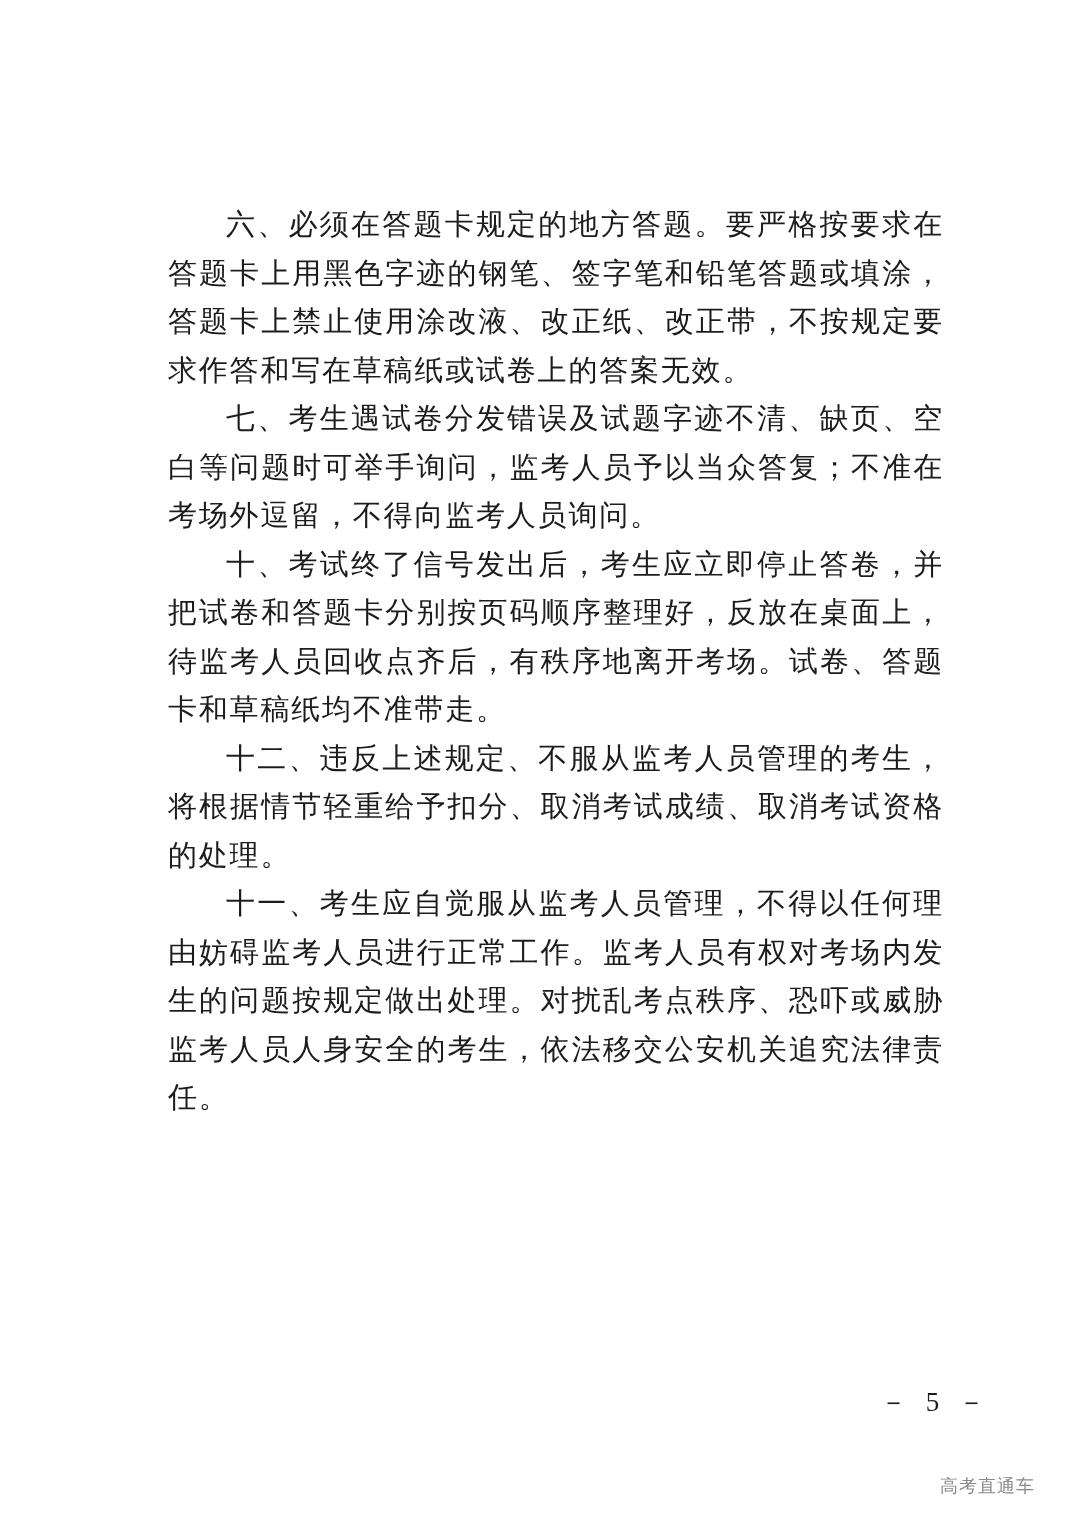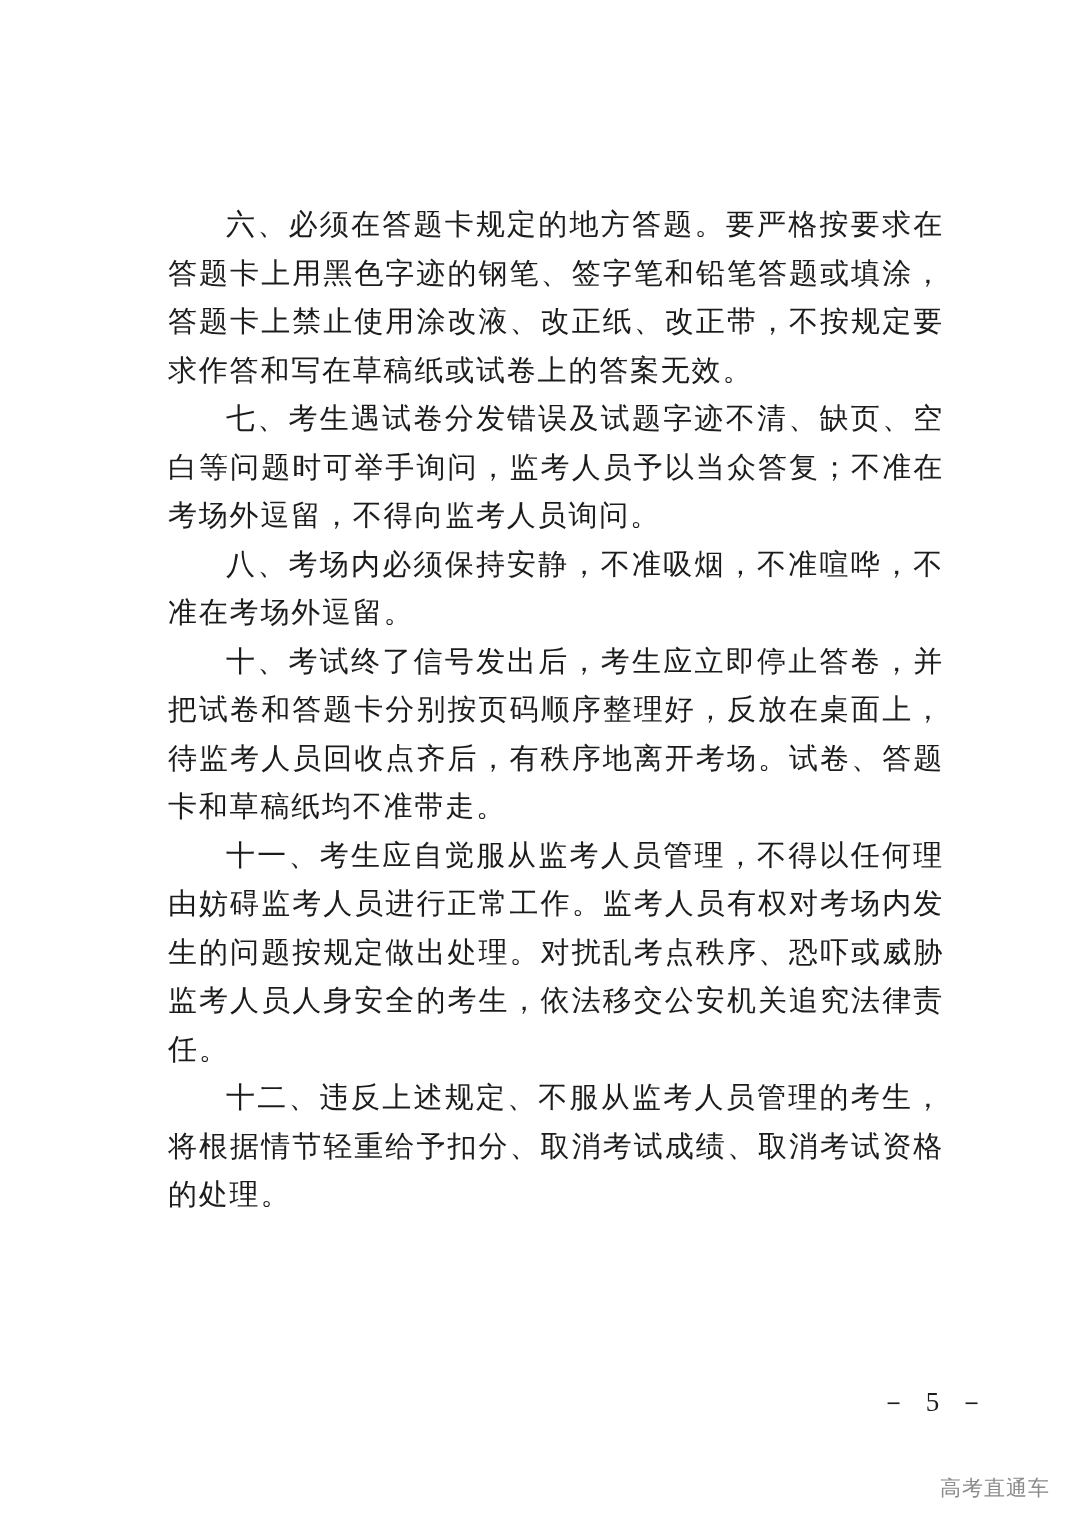--- a/index.html
+++ b/index.html
@@ -49,35 +49,34 @@
       font-size: 27px;
       color: #1c1c1c;
       letter-spacing: 6px;
       white-space: nowrap;
     }
     .watermark {
       position: absolute;
       left: 940px;
       top: 1474px;
       font-family: "DejaVu Sans", "Liberation Sans", sans-serif;
-      font-size: 21px;
+      font-size: 18px;
       color: #8a8a8a;
       letter-spacing: 1px;
       white-space: nowrap;
     }
   </style>
 </head>
 <body>
 
 <div class="page">
   <div class="content">
     <p class="para">六、必须在答题卡规定的地方答题。要严格按要求在答题卡上用黑色字迹的钢笔、签字笔和铅笔答题或填涂，答题卡上禁止使用涂改液、改正纸、改正带，不按规定要求作答和写在草稿纸或试卷上的答案无效。</p>
     <p class="para">七、考生遇试卷分发错误及试题字迹不清、缺页、空白等问题时可举手询问，监考人员予以当众答复；不准在考场外逗留，不得向监考人员询问。</p>
-    <p class="para">八、考场内必须保持安静，不准吸烟，不准喧哗，不准在考场外逗留。</p>
     <p class="para">十、考试终了信号发出后，考生应立即停止答卷，并把试卷和答题卡分别按页码顺序整理好，反放在桌面上，待监考人员回收点齐后，有秩序地离开考场。试卷、答题卡和草稿纸均不准带走。</p>
+    <p class="para">十二、违反上述规定、不服从监考人员管理的考生，将根据情节轻重给予扣分、取消考试成绩、取消考试资格的处理。</p>
     <p class="para">十一、考生应自觉服从监考人员管理，不得以任何理由妨碍监考人员进行正常工作。监考人员有权对考场内发生的问题按规定做出处理。对扰乱考点秩序、恐吓或威胁监考人员人身安全的考生，依法移交公安机关追究法律责任。</p>
-    <p class="para">十二、违反上述规定、不服从监考人员管理的考生，将根据情节轻重给予扣分、取消考试成绩、取消考试资格的处理。</p>
   </div>
 
   <div class="page-number">－ 5 －</div>
 
   <div class="watermark">高考直通车</div>
 </div>
 
 </body></html>

